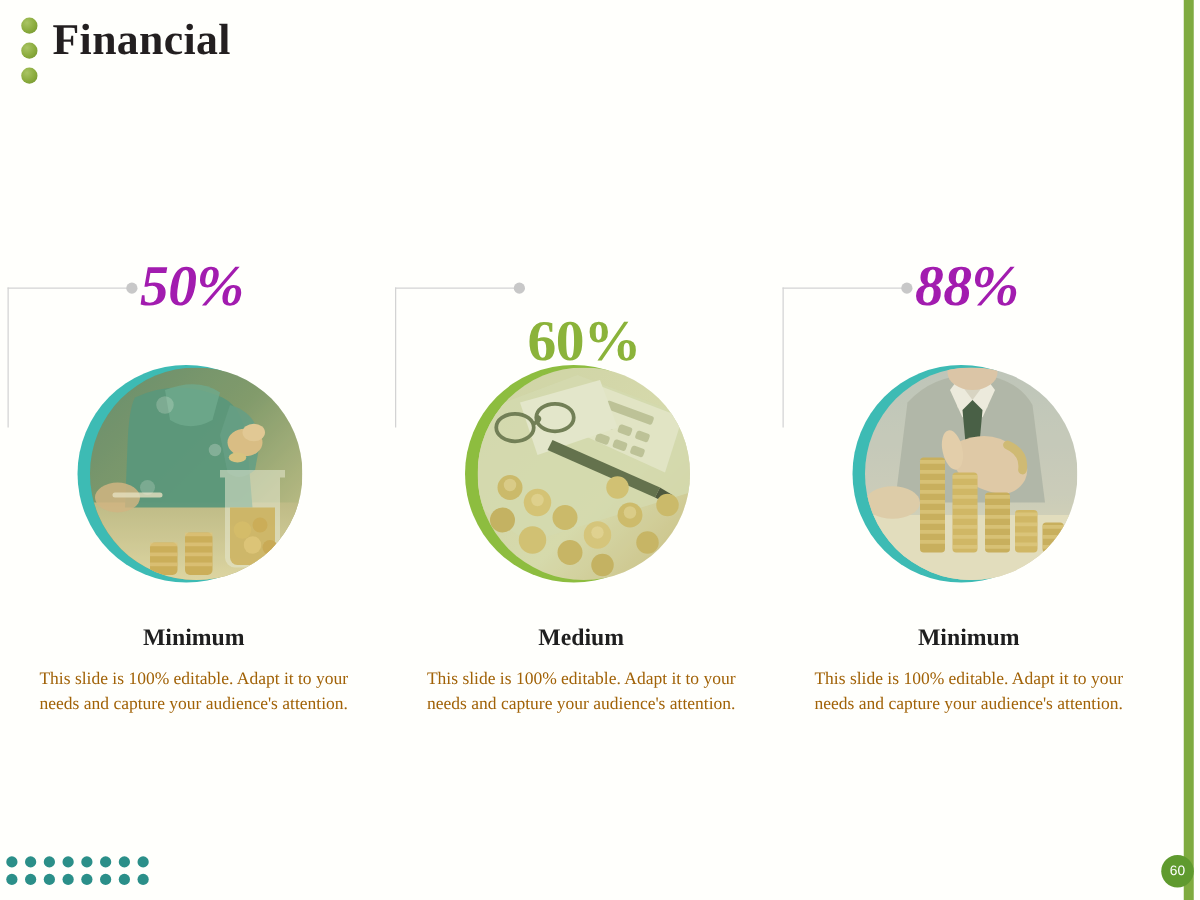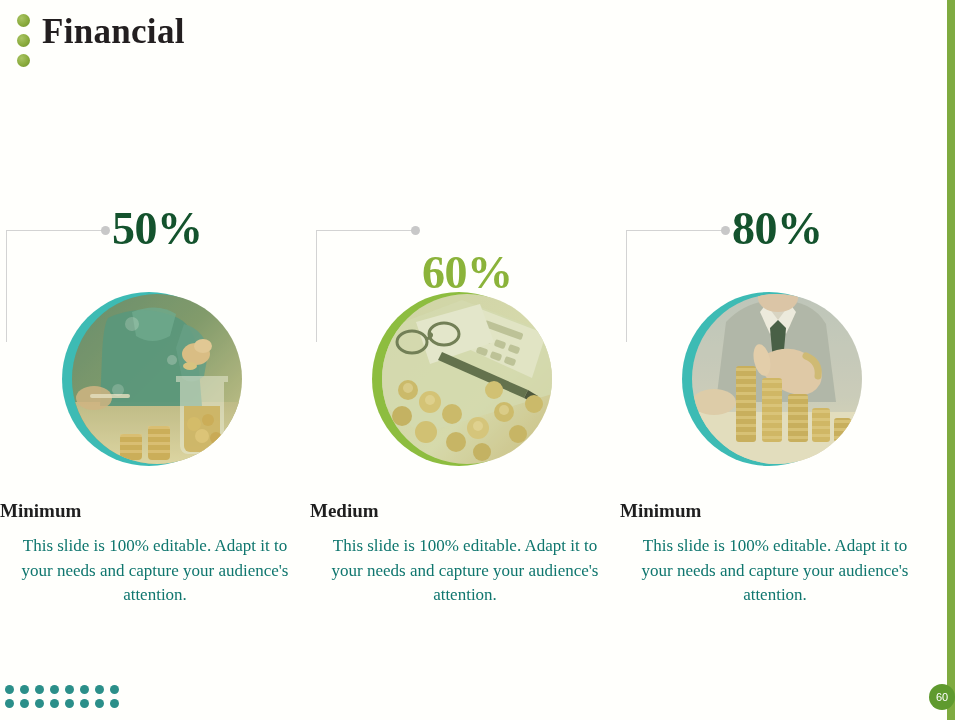--- a/index.html
+++ b/index.html
@@ -108,21 +108,21 @@
   .pct {
     position: absolute;
     left: 112px;
     top: -4px;
     font-family: "Liberation Serif", serif;
     font-size: 46px;
     font-weight: bold;
     line-height: 1;
     letter-spacing: -0.5px;
   }
-  .pct.teal  { color: #14532d; }
+  .pct.teal  { color: #a21caf; font-style: italic; }
   .pct.green { color: #8bb33a; margin-top: 44px; }
 
   
   .photo-wrap {
     position: absolute;
     left: 62px;
     top: 82px;
     width: 180px;
     height: 180px;
   }
@@ -146,36 +146,36 @@
     overflow: hidden;
   }
   .photo-circle svg { display: block; }
 
   
   .caption-head {
     position: absolute;
     left: 0;
     top: 290px;
     width: 310px;
-    text-align: left;
+    text-align: center;
     font-family: "Liberation Serif", serif;
     font-size: 19px;
     font-weight: bold;
     color: #1f1f1f;
   }
   .caption-body {
     position: absolute;
     left: 20px;
     top: 324px;
     width: 270px;
     text-align: center;
     font-family: "Liberation Serif", serif;
-    font-size: 17px;
+    font-size: 14px;
     line-height: 1.45;
-    color: #0f766e;
+    color: #a16207;
   }
 
   
   #dot-grid {
     position: absolute;
     left: 5px;
     bottom: 12px;
     display: flex;
     flex-direction: column;
     gap: 5px;
@@ -361,21 +361,21 @@
     <div class="caption-head">Medium</div>
     <div class="caption-body">This slide is 100% editable. Adapt it to your needs and capture your audience's attention.</div>
   </div>
 
   <div class="column">
     <div class="connector">
       <span class="conn-h"></span>
       <span class="conn-v"></span>
       <span class="conn-dot"></span>
     </div>
-    <div class="pct teal">80%</div>
+    <div class="pct teal">88%</div>
     <div class="photo-wrap">
       <div class="photo-ring teal"></div>
       <div class="photo-circle">
         <svg width="170" height="170" viewBox="0 0 170 170" aria-hidden="true">
           <defs>
             <linearGradient id="g3bg" x1="0" y1="0" x2="0" y2="1">
               <stop offset="0%" stop-color="#b9c3bd"></stop>
               <stop offset="60%" stop-color="#c8cbbd"></stop>
               <stop offset="100%" stop-color="#ded8b4"></stop>
             </linearGradient>

